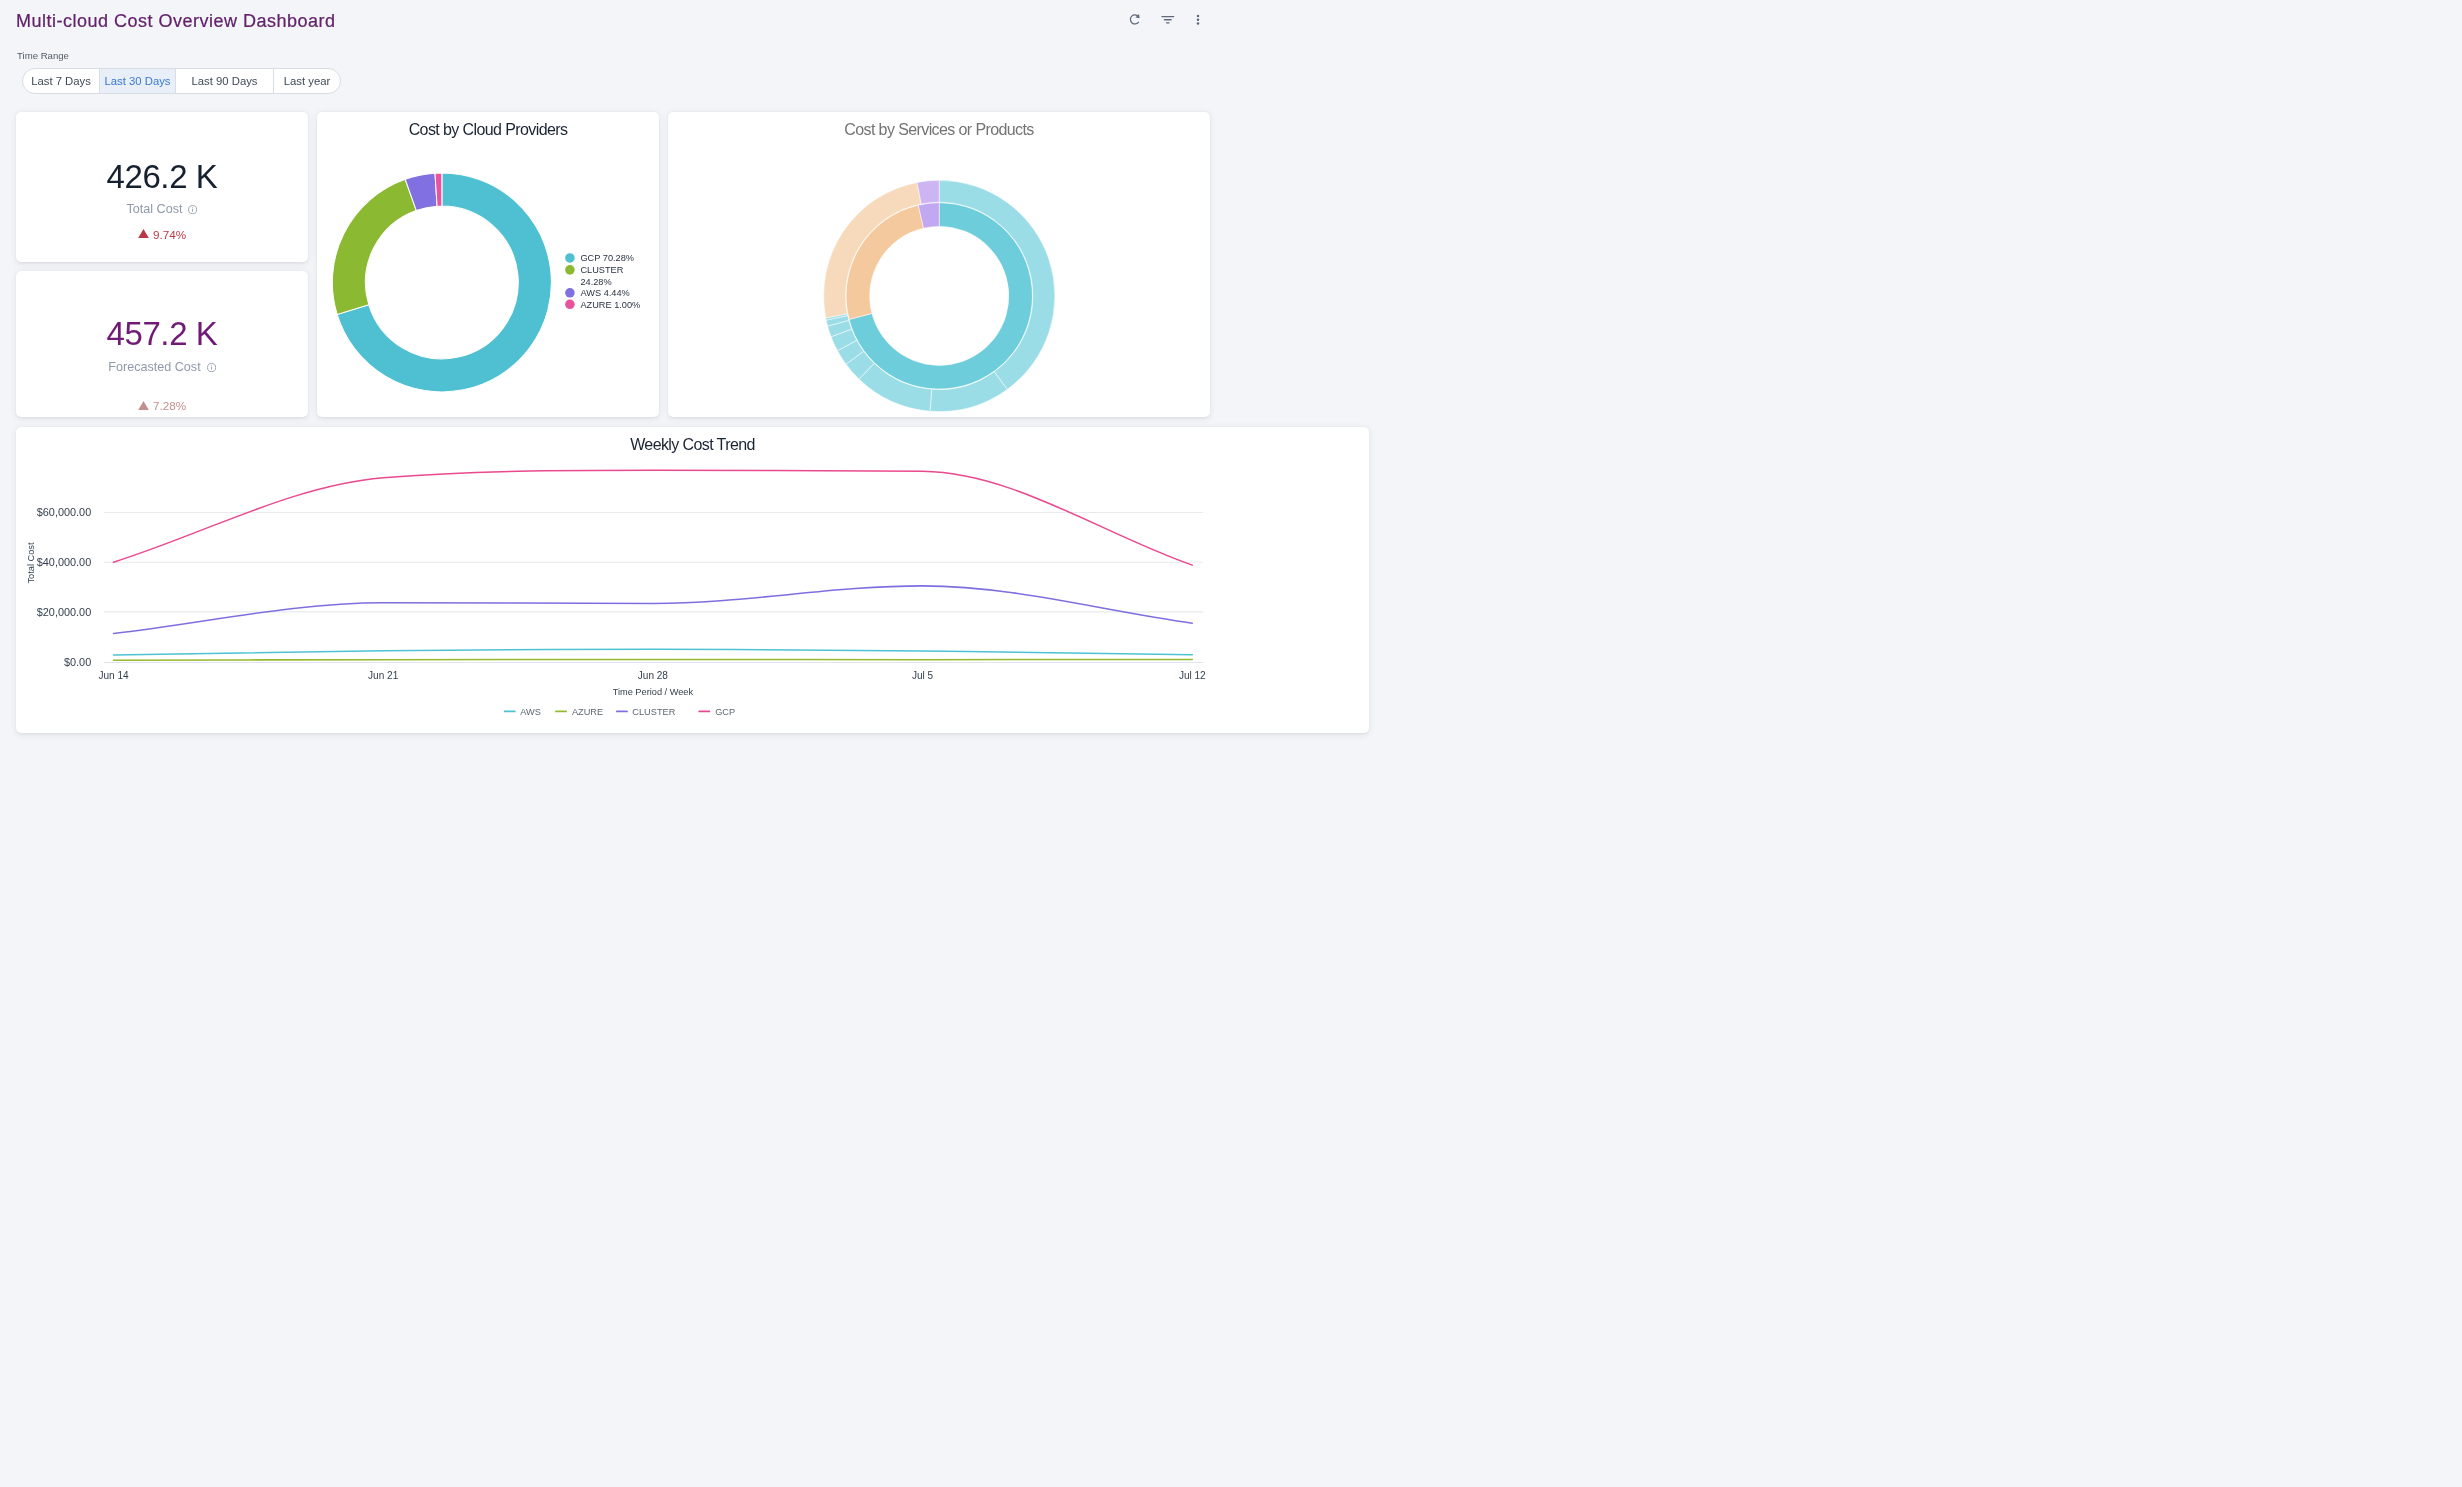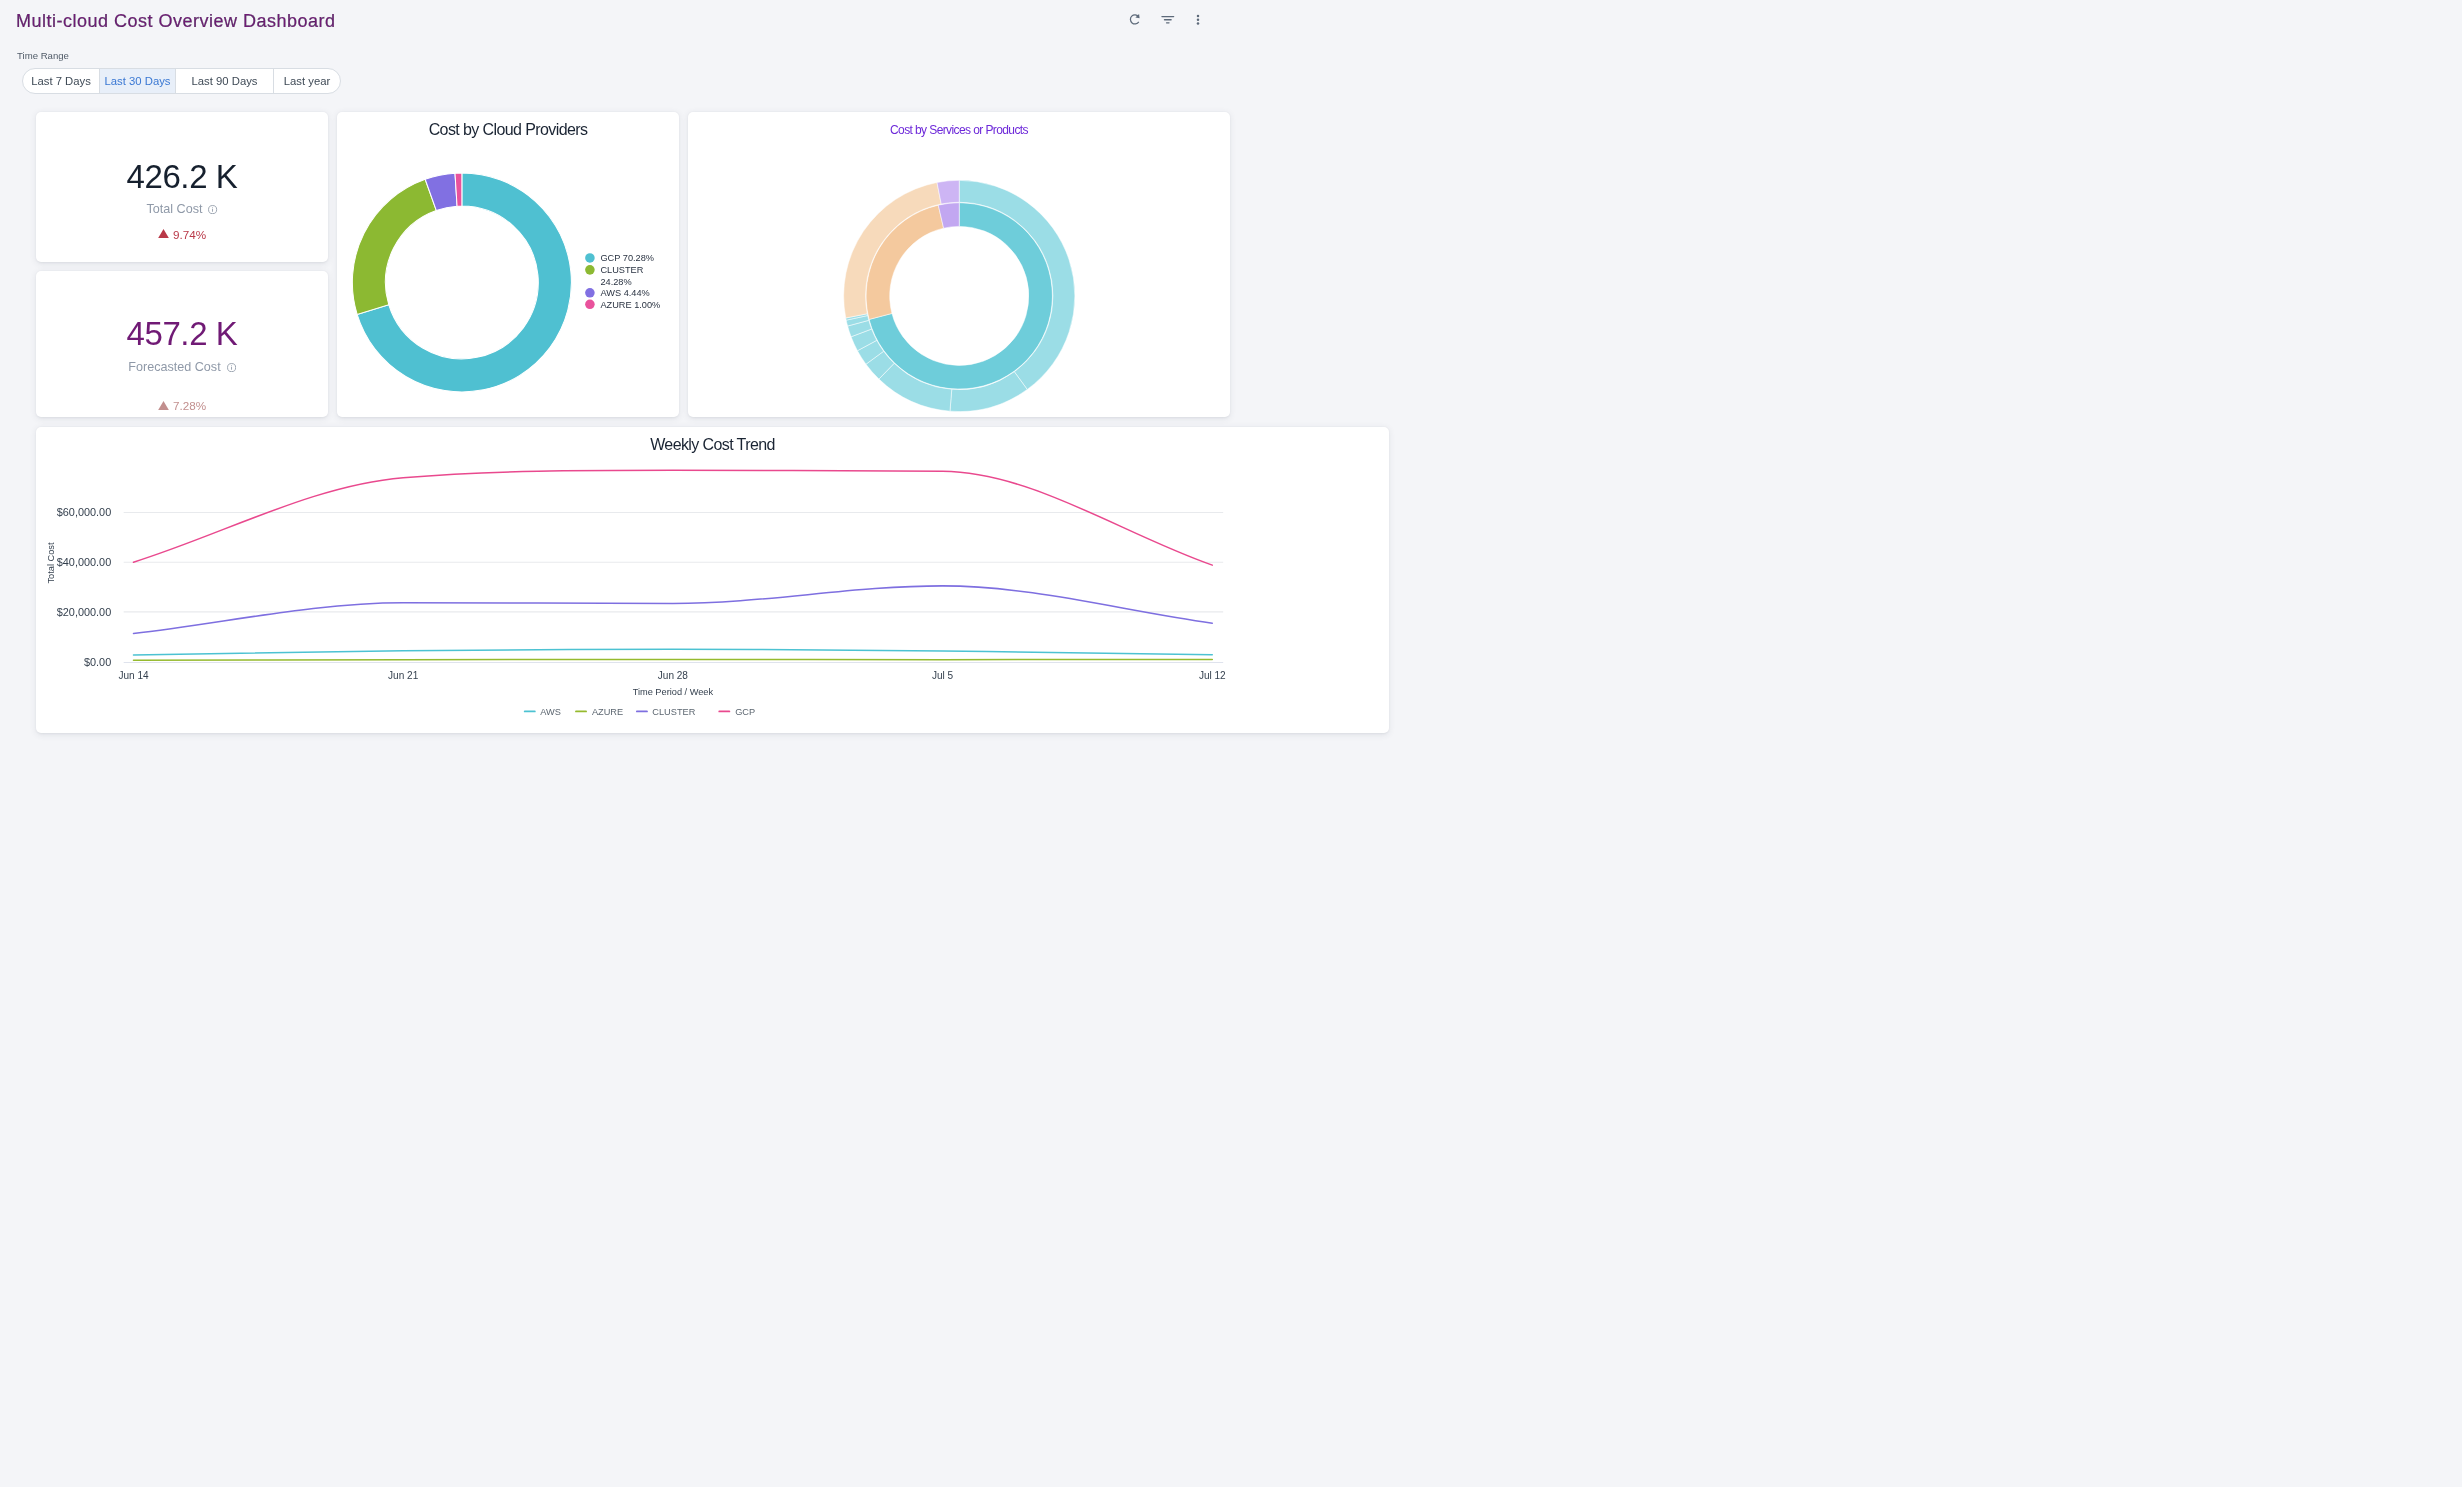--- a/index.html
+++ b/index.html
@@ -1,15 +1,15 @@
 <!DOCTYPE html>
 <html style="font-size:13.4px"><head><meta charset="utf-8"><style>
 * { margin:0; padding:0; box-sizing:border-box; }
 html,body { width:1231px; height:744px; background:#f4f5f8; font-family:"Liberation Sans",sans-serif; overflow:hidden; }
-.card { position:absolute; background:#fff; border-radius:5px; box-shadow:0 1.7px 5.9px rgba(55,65,90,0.10), 0 0.8px 1.7px rgba(55,65,90,0.06);margin-left:20px; }
+.card { position:absolute; background:#fff; border-radius:5px; box-shadow:0 1.7px 5.9px rgba(55,65,90,0.10), 0 0.8px 1.7px rgba(55,65,90,0.06); }
 .abs { position:absolute; }
 .ctr { width:100%; text-align:center; }
 </style></head><body>
 <div class="abs" style="left:16px;top:12.2px;font-size:18px;font-weight:400;letter-spacing:0.5px;color:#701a75;line-height:18px;-webkit-text-stroke:0.2px #1a2433">Multi-cloud Cost Overview Dashboard</div>
 <svg width="101" height="23.5" viewBox="0 0 120 28" style="position:absolute;left:1124px;top:8.4px" fill="none">
 <path d="M 17.1 10.2 A 5.4 5.4 0 1 0 17.4 16.5" stroke="#5d6a7a" stroke-width="1.5"></path>
 <path d="M 17.8 7.2 L 18.4 12.2 L 13.4 11.4 Z" fill="#5d6a7a"></path>
 <g stroke="#5d6a7a" stroke-width="1.5" stroke-linecap="round">
 <line x1="45" y1="10.2" x2="59" y2="10.2"></line>
       <line x1="48" y1="14" x2="56" y2="14"></line>
@@ -66,21 +66,21 @@
       <text x="314.3" y="192.5" font-size="11" fill="#2a3342">CLUSTER</text>
       <text x="314.3" y="206.2" font-size="11" fill="#2a3342">24.28%</text>
       <circle cx="301.7" cy="215.8" r="5.7" fill="#8170e2"></circle>
       <text x="314.3" y="219.9" font-size="11" fill="#2a3342">AWS 4.44%</text>
       <circle cx="301.7" cy="229.5" r="5.7" fill="#e9529c"></circle>
       <text x="314.3" y="233.6" font-size="11" fill="#2a3342">AZURE 1.00%</text>
     </svg>
 </div>
 
 <div class="card" style="left:668px;top:112px;width:542px;height:305px">
-<div class="abs ctr" style="top:9.6px;font-size:12px;letter-spacing:-0.6px;line-height:16px;color:#6d28d9">Cost by Services or Products</div>
+<div class="abs ctr" style="top:9.6px;font-size:16px;letter-spacing:-0.6px;line-height:16px;color:#737373">Cost by Services or Products</div>
 <svg width="542" height="305" viewBox="0 0 646.4 364" style="position:absolute;left:0;top:0">
       <path d="M323.50 108.30A111.20 111.20 0 1 1 215.89 247.53L243.18 240.42A83.00 83.00 0 1 0 323.50 136.50Z" fill="#6ecdda" stroke="#ffffff" stroke-width="0.6"></path>
       <path d="M215.89 247.53A111.20 111.20 0 0 1 298.49 111.15L304.83 138.63A83.00 83.00 0 0 0 243.18 240.42Z" fill="#f4c99e" stroke="#ffffff" stroke-width="0.6"></path>
       <path d="M298.49 111.15A111.20 111.20 0 0 1 323.50 108.30L323.50 136.50A83.00 83.00 0 0 0 304.83 138.63Z" fill="#c2a7f1" stroke="#ffffff" stroke-width="0.6"></path>
       <path d="M323.50 81.50A138.00 138.00 0 0 1 404.61 331.14L389.21 309.95A111.80 111.80 0 0 0 323.50 107.70Z" fill="#9bdde6" stroke="#ffffff" stroke-width="0.6"></path>
       <path d="M404.61 331.14A138.00 138.00 0 0 1 312.43 357.06L314.53 330.94A111.80 111.80 0 0 0 389.21 309.95Z" fill="#9bdde6" stroke="#ffffff" stroke-width="0.6"></path>
       <path d="M312.43 357.06A138.00 138.00 0 0 1 227.64 318.77L245.84 299.92A111.80 111.80 0 0 0 314.53 330.94Z" fill="#9bdde6" stroke="#ffffff" stroke-width="0.6"></path>
       <path d="M227.64 318.77A138.00 138.00 0 0 1 212.14 301.00L233.28 285.53A111.80 111.80 0 0 0 245.84 299.92Z" fill="#9bdde6" stroke="#ffffff" stroke-width="0.6"></path>
       <path d="M212.14 301.00A138.00 138.00 0 0 1 201.99 284.92L225.06 272.50A111.80 111.80 0 0 0 233.28 285.53Z" fill="#9bdde6" stroke="#ffffff" stroke-width="0.6"></path>
       <path d="M201.99 284.92A138.00 138.00 0 0 1 194.41 268.28L218.92 259.02A111.80 111.80 0 0 0 225.06 272.50Z" fill="#9bdde6" stroke="#ffffff" stroke-width="0.6"></path>

